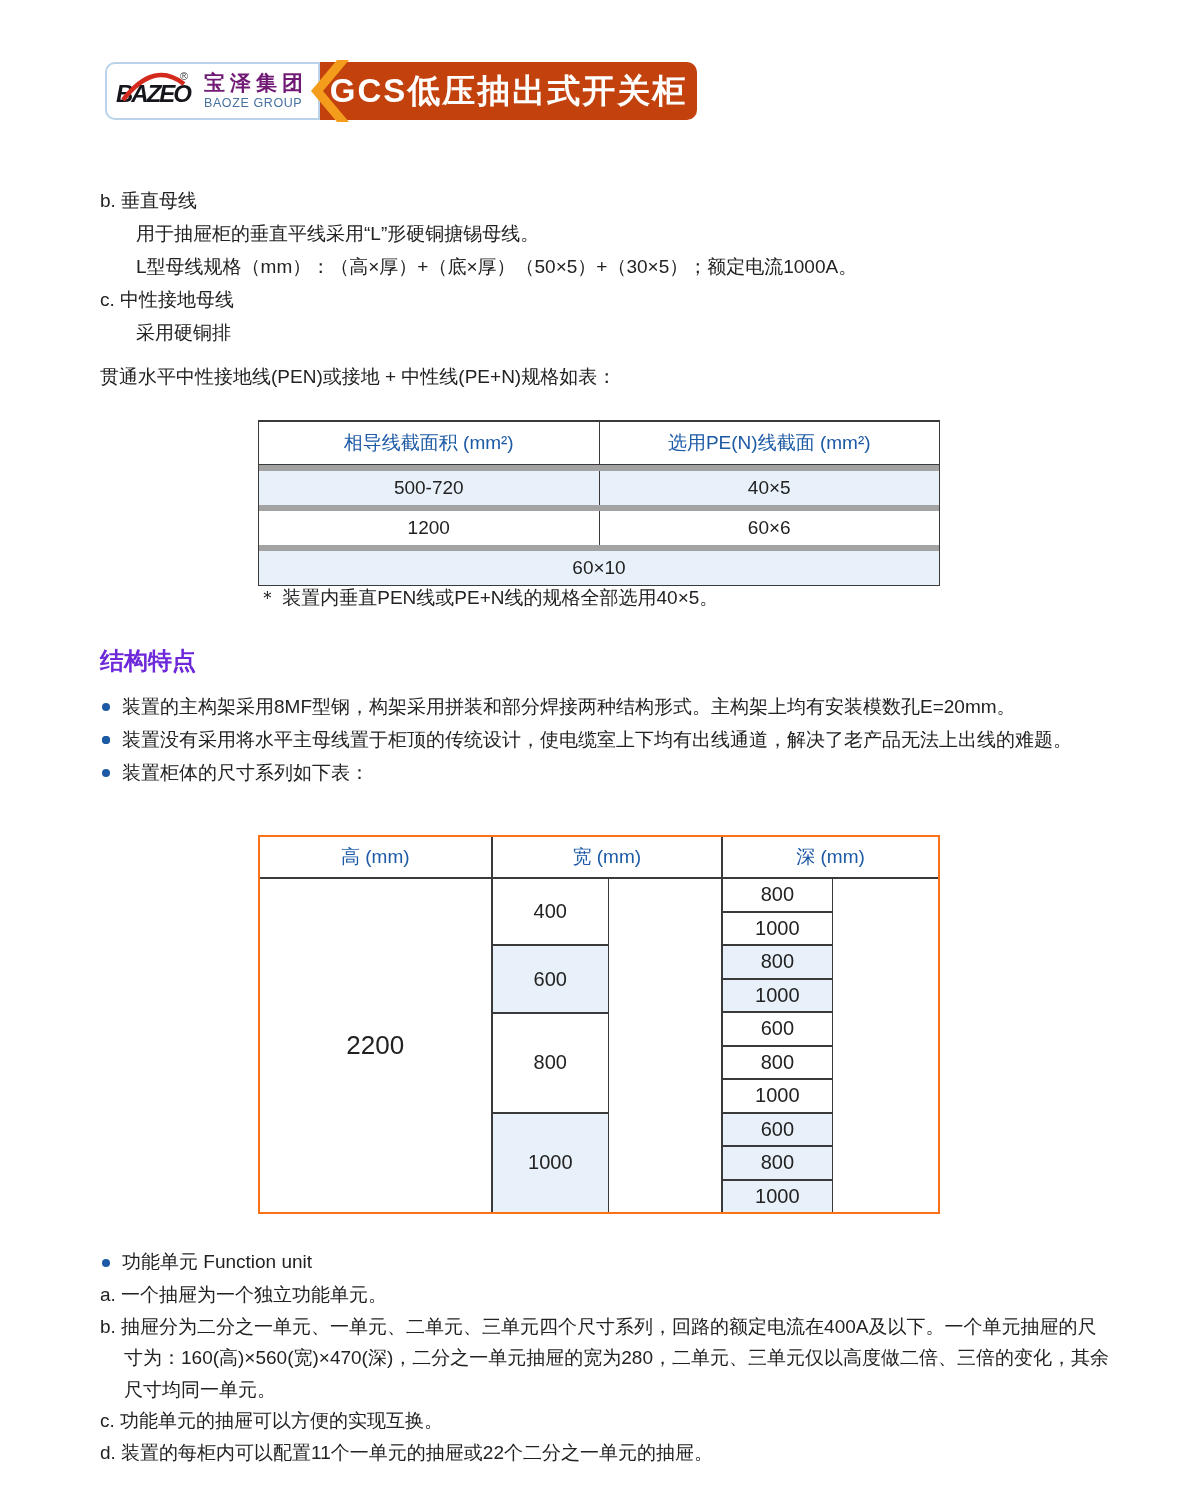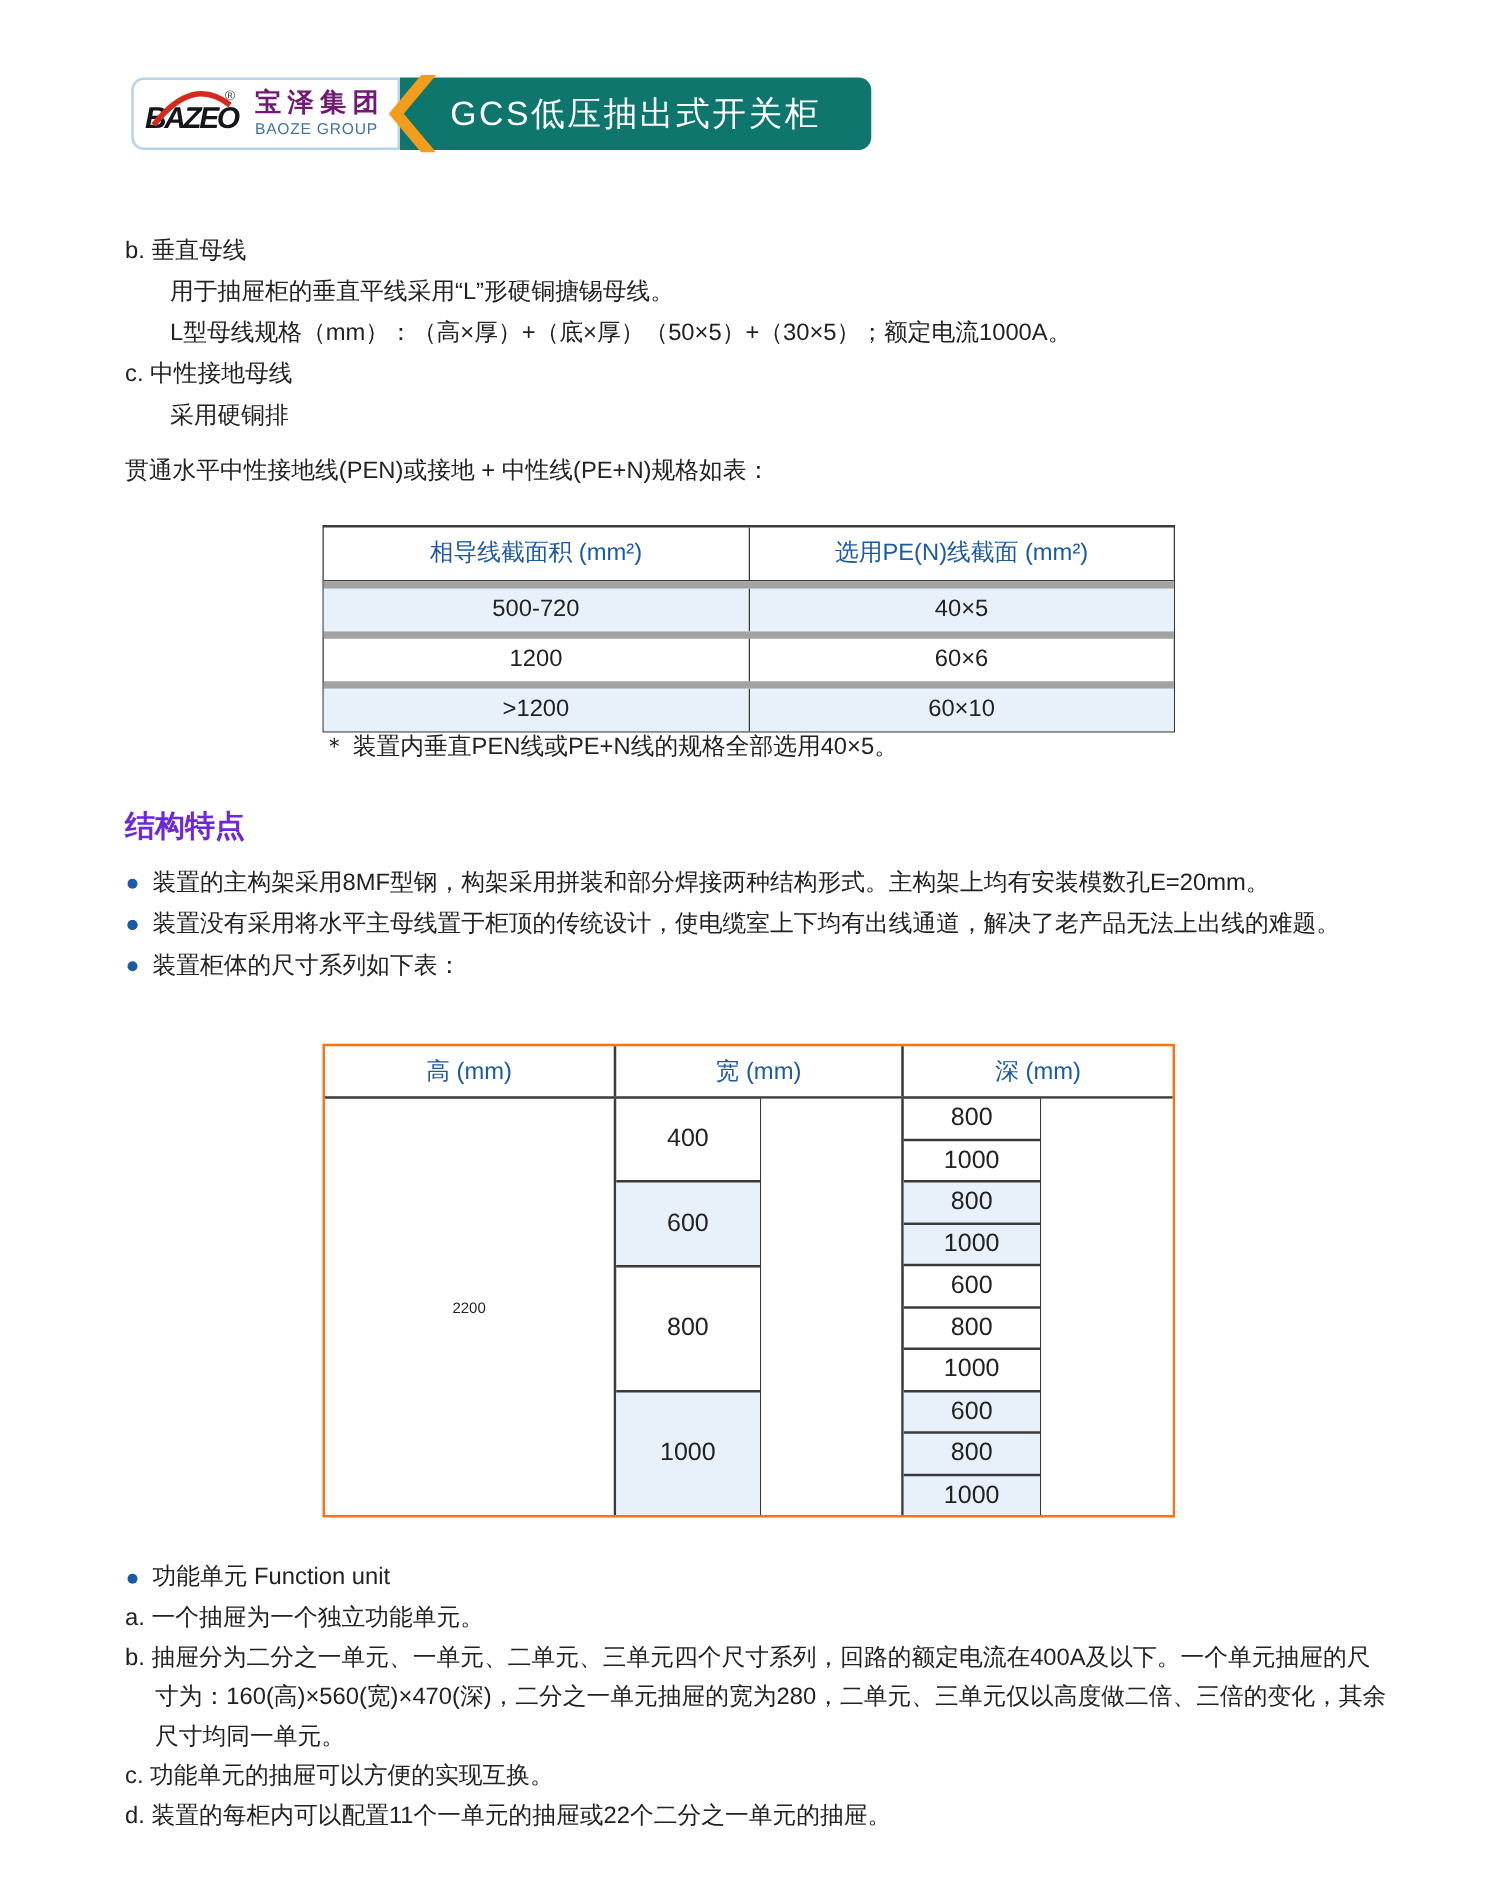--- a/index.html
+++ b/index.html
@@ -15,23 +15,23 @@
   .logo-box {
     position:absolute; left:0; top:0; width:215px; height:58px; background:#ffffff;
     border:2px solid #b9d3ea; border-radius:10px 0 0 10px;
     display:flex; align-items:center; padding-left:9px;
   }
   .logo-text-stack { margin-left:6px; display:flex; flex-direction:column; }
   .logo-cn { color:#701a75; font-weight:bold; font-size:21px; letter-spacing:5px; line-height:1; white-space:nowrap; }
   .logo-en { color:#47719f; font-size:12.5px; letter-spacing:0.6px; margin-top:4px; line-height:1; white-space:nowrap; }
   .banner {
     position:absolute; left:215px; top:0; width:377px; height:58px;
-    background:#0f766e; border-radius:0 10px 10px 0;
+    background:#c2410c; border-radius:0 10px 10px 0;
     display:flex; align-items:center; justify-content:center;
-    color:#ffffff; font-weight:normal; font-size:27px; letter-spacing:2px; white-space:nowrap;
+    color:#ffffff; font-weight:bold; font-size:33px; letter-spacing:2px; white-space:nowrap;
   }
   .chevron-wrap { position:absolute; left:198px; top:-2px; width:46px; height:62px; }
 
   
   .intro { position:absolute; left:100px; top:184px; width:1010px; font-size:19px; }
   .intro .line { line-height:33px; height:33px; white-space:nowrap; }
   .intro .indent { padding-left:36px; }
   .pen-intro { position:absolute; left:100px; top:360px; font-size:19px; line-height:33px; white-space:nowrap; }
 
   
@@ -52,21 +52,21 @@
   .bullet { position:relative; padding-left:22px; line-height:33px; font-size:19px; white-space:nowrap; }
   .dot { position:absolute; left:2px; top:13px; width:8px; height:8px; border-radius:50%; background:#1c5aa6; }
 
   
   .size-table { position:absolute; left:258px; top:835px; width:682px; border:2px solid #f97316; background:#fff; }
   .t2-head { display:flex; height:42px; border-bottom:2px solid #3a3a3a; }
   .t2-head .hc { display:flex; align-items:center; justify-content:center; color:#1c5aa6; font-size:19px; }
   .hc + .hc, .bcol + .bcol { border-left:2px solid #3a3a3a; }
   .c1 { width:34%; } .c2 { width:34%; } .c3 { width:32%; }
   .t2-body { display:flex; height:333px; }
-  .bcol.c1 { display:flex; align-items:center; justify-content:center; font-size:12px; }
+  .bcol.c1 { display:flex; align-items:center; justify-content:center; font-size:26px; }
   .split { display:flex; height:100%; width:100%; }
   .valcol { width:51%; border-right:1px solid #3a3a3a; display:flex; flex-direction:column; }
   .emptycol { width:49%; background:#fff; }
   .wcell { display:flex; align-items:center; justify-content:center; font-size:20px; }
   .wcell.g2 { flex:2; } .wcell.g3 { flex:3; }
   .wcell + .wcell { border-top:2px solid #3a3a3a; }
   .dcell { flex:1; display:flex; align-items:center; justify-content:center; font-size:20px; }
   .dcell + .dcell { border-top:2px solid #3a3a3a; }
 
   
@@ -113,21 +113,20 @@
     </div>
     <div class="pt-row">
       <div class="pt-cell pt-body-cell shade">500-720</div>
       <div class="pt-cell pt-body-cell shade">40×5</div>
     </div>
     <div class="pt-row">
       <div class="pt-cell pt-body-cell">1200</div>
       <div class="pt-cell pt-body-cell">60×6</div>
     </div>
     <div class="pt-row">
-      <div class="pt-cell pt-body-cell shade">&gt;1200</div>
       <div class="pt-cell pt-body-cell shade">60×10</div>
     </div>
   </div>
   <div class="footnote">＊ 装置内垂直PEN线或PE+N线的规格全部选用40×5。</div>
 
   <div class="section-title">结构特点</div>
   <div class="bullets">
     <div class="bullet">
       <span class="dot"></span>
       <span>装置的主构架采用8MF型钢，构架采用拼装和部分焊接两种结构形式。主构架上均有安装模数孔E=20mm。</span>

